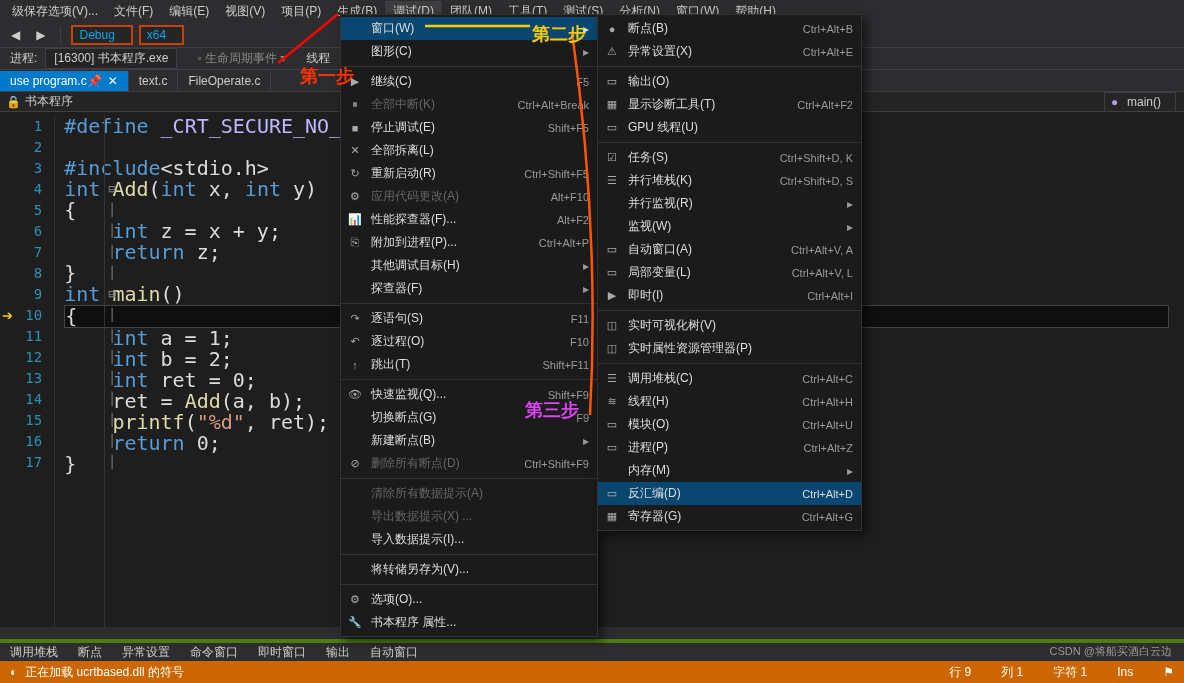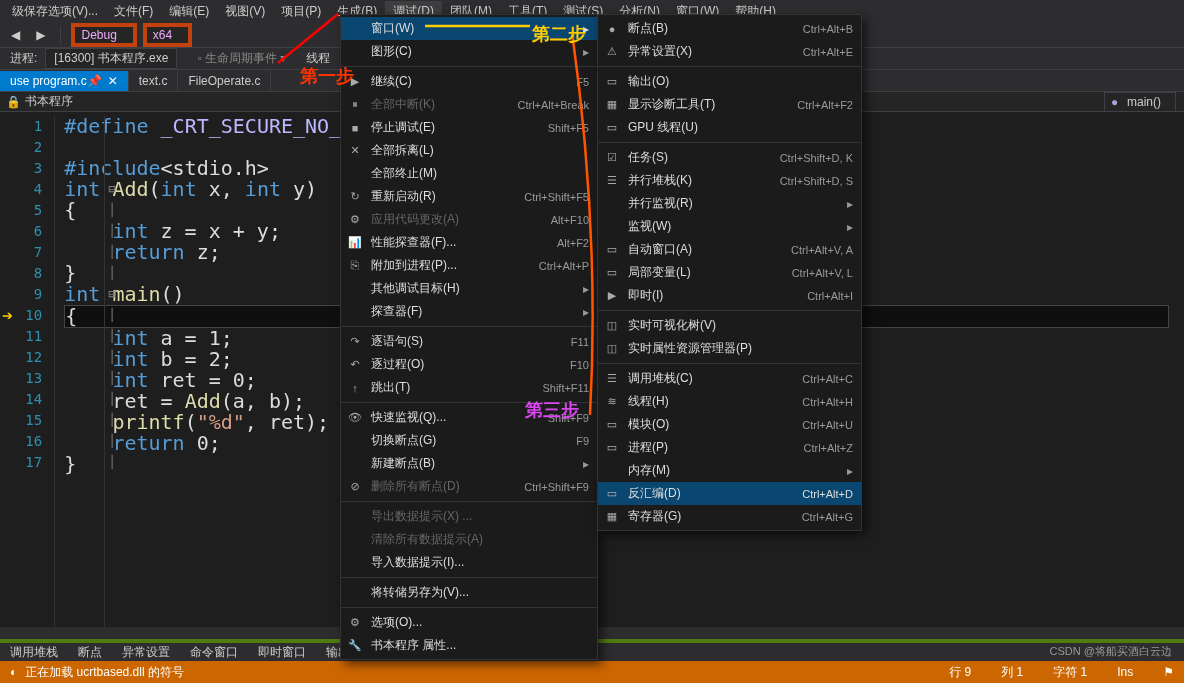--- a/index.html
+++ b/index.html
@@ -1,21 +1,21 @@
 <!DOCTYPE html>
 <html><head>
 <meta charset="utf-8">
 <style>
 * { margin: 0; padding: 0; box-sizing: border-box; }
 body { font-family: "Microsoft YaHei", "Segoe UI", sans-serif; background: #2d2d30; color: #ccc; font-size: 12px; width: 1184px; height: 683px; overflow: hidden; position: relative; }
 .menubar { background: #2d2d30; height: 22px; display: flex; align-items: flex-end; padding: 0 4px; color: #ccc; }
 .menubar .mi { padding: 2px 8px; cursor: pointer; }
 .toolbar { background: #2d2d30; height: 26px; display: flex; align-items: center; padding: 0 6px; gap: 6px; border-bottom: 1px solid #3f3f46; }
 .toolbar .sep { width: 1px; height: 18px; background: #3f3f46; margin: 0 4px; }
-.toolbar .dd { background: #252526; border: 4px solid #c2410c; padding: 1px 16px 1px 6px; color: #f0abfc; position: relative; }
+.toolbar .dd { background: #252526; border: 2px solid #c2410c; padding: 1px 16px 1px 6px; color: #0ea5e9; position: relative; }
 .toolbar .btn, .toolbar .ico { color: #ccc; padding: 2px 5px; }
 .procbar { background: #2d2d30; height: 22px; display: flex; align-items: center; padding: 0 10px; color: #ccc; border-bottom: 1px solid #3f3f46; }
 .procbar .dd { background: #252526; border: 1px solid #3f3f46; padding: 1px 8px; margin-left: 8px; }
 .tabs { background: #2d2d30; height: 22px; display: flex; align-items: center; border-bottom: 1px solid #3f3f46; }
 .tab { padding: 3px 10px; border-right: 1px solid #3f3f46; color: #ccc; display: flex; align-items: center; gap: 1px; cursor: pointer; }
 .tab.active { background: #007acc; color: #fff; }
 .tab .x { margin-left: 4px; }
 .tab .pin { color: #fff; }
 .subtab { background: #252526; height: 20px; display: flex; align-items: center; padding: 0 6px; color: #ccc; border-bottom: 1px solid #3f3f46; }
 .subtab .lock { margin-right: 4px; }
@@ -208,23 +208,20 @@
     <div class="cmi">
       <span class="ico">■</span>
       <span>停止调试(E)</span>
       <span class="sc">Shift+F5</span>
     </div>
     <div class="cmi">
       <span class="ico">✕</span>
       <span>全部拆离(L)</span>
     </div>
     <div class="cmi">
-      <span>全部终止(M)</span>
-    </div>
-    <div class="cmi">
       <span class="ico">↻</span>
       <span>重新启动(R)</span>
       <span class="sc">Ctrl+Shift+F5</span>
     </div>
     <div class="cmi dis">
       <span class="ico">⚙</span>
       <span>应用代码更改(A)</span>
       <span class="sc">Alt+F10</span>
     </div>
     <div class="cmi">
@@ -275,24 +272,24 @@
       <span>新建断点(B)</span>
       <span class="arr">▸</span>
     </div>
     <div class="cmi dis">
       <span class="ico">⊘</span>
       <span>删除所有断点(D)</span>
       <span class="sc">Ctrl+Shift+F9</span>
     </div>
     <div class="cmsep"></div>
     <div class="cmi dis">
+      <span>清除所有数据提示(A)</span>
+    </div>
+    <div class="cmi dis">
       <span>导出数据提示(X) ...</span>
-    </div>
-    <div class="cmi dis">
-      <span>清除所有数据提示(A)</span>
     </div>
     <div class="cmi">
       <span>导入数据提示(I)...</span>
     </div>
     <div class="cmsep"></div>
     <div class="cmi">
       <span>将转储另存为(V)...</span>
     </div>
     <div class="cmsep"></div>
     <div class="cmi">

